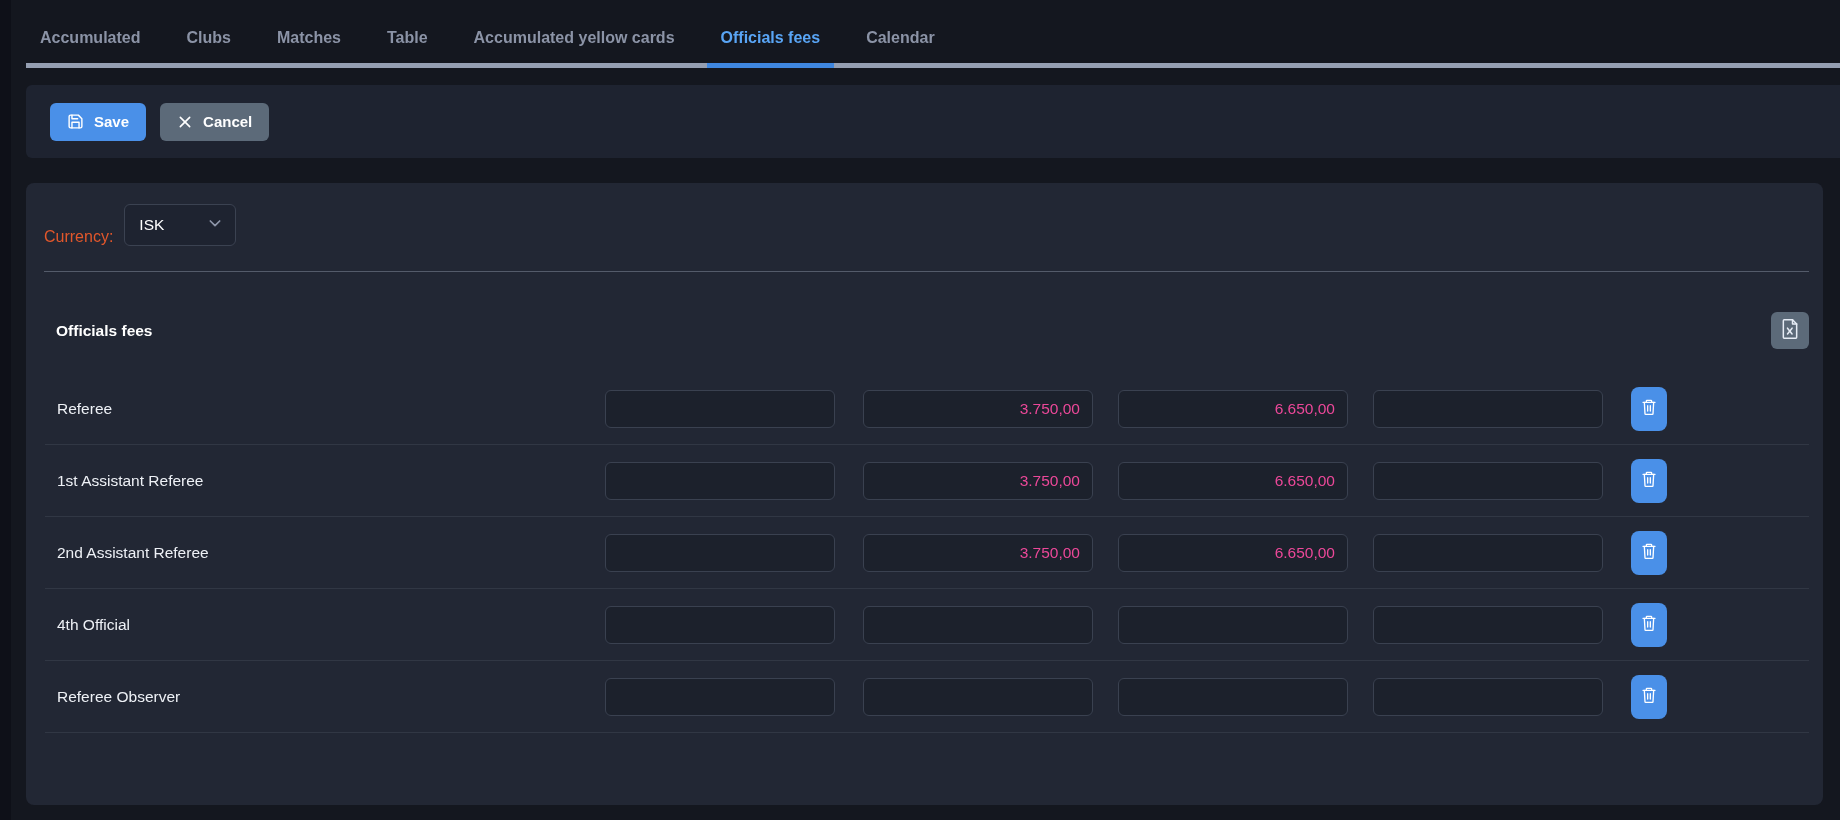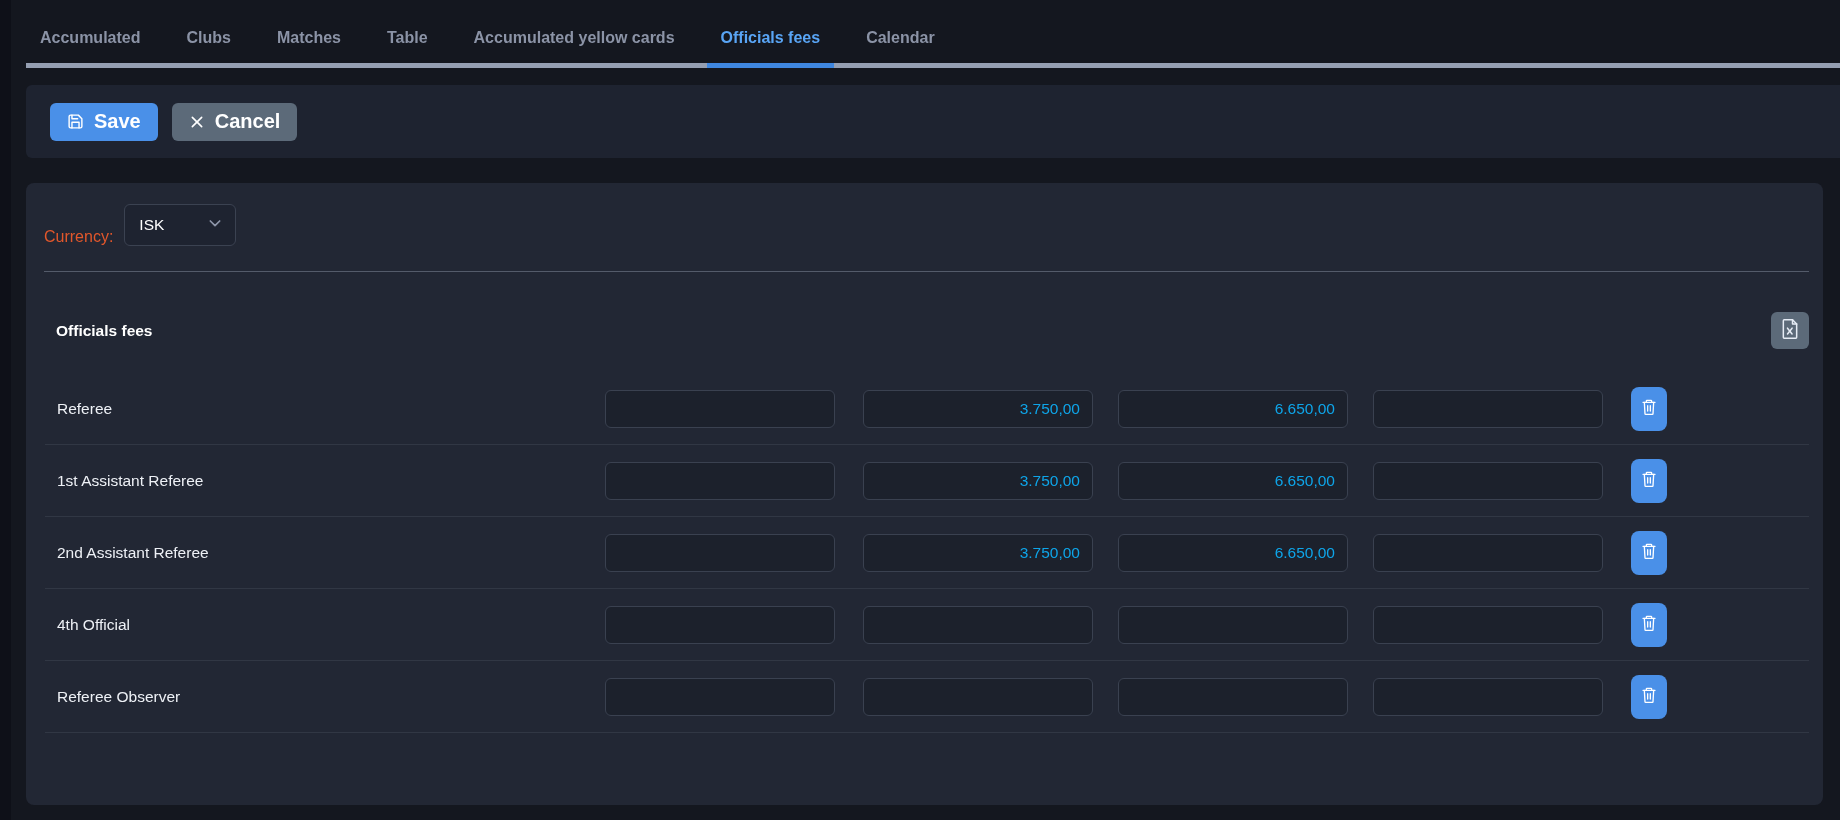--- a/index.html
+++ b/index.html
@@ -41,21 +41,21 @@
   .toolbar {
     position: absolute; left: 26px; top: 85px; right: 0; height: 73px;
     background: #1e2330; border-radius: 6px 0 0 6px;
     display: flex; align-items: center; padding-left: 24px;
   }
   .btn {
     display: inline-flex; align-items: center; gap: 10px;
     height: 38px; padding: 0 17px;
     border: none; border-radius: 6px;
     font-family: "Liberation Sans", sans-serif;
-    font-size: 20px; font-weight: 700; color: #ffffff;
+    font-size: 15px; font-weight: 700; color: #ffffff;
     cursor: pointer;
   }
   .btn-save { background: #4a90e8; margin-right: 14px; }
   .btn-cancel { background: #5c6a79; }
   .btn svg { display: block; }
   
   .panel {
     position: absolute; left: 26px; top: 183px; width: 1797px; height: 622px;
     background: #222734; border-radius: 8px;
   }
@@ -96,21 +96,21 @@
   }
   .t-head .cell-label { padding-left: 12px; }
   .t-body {
     height: 72px; border-bottom: 1px solid #313744;
     font-size: 15.5px; color: #eef1f6;
   }
   .t-body .cell-label { padding-left: 12px; }
   .fee-input {
     width: 230px; height: 38px;
     background: #1c212c; border: 1px solid #3a4150; border-radius: 6px;
-    color: #0ea5e9; font-family: "Liberation Sans", sans-serif;
+    color: #ec4899; font-family: "Liberation Sans", sans-serif;
     font-size: 15.5px; text-align: right; padding: 0 12px;
     outline: none;
   }
   .btn-trash {
     width: 36px; height: 44px; margin-left: 3px;
     border: none; border-radius: 8px; background: #4a90e8;
     display: flex; align-items: center; justify-content: center;
     cursor: pointer;
   }
 </style>

